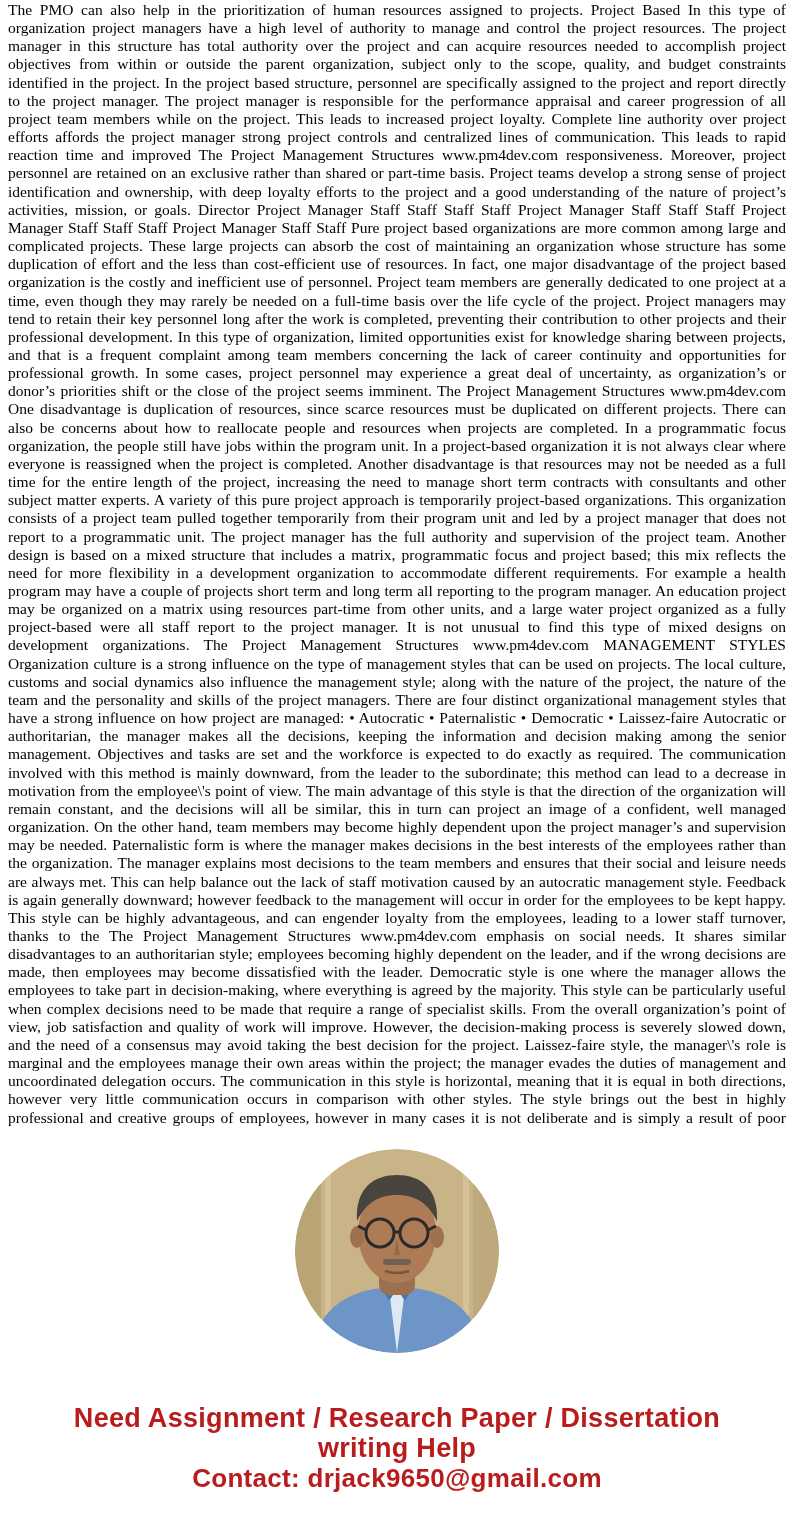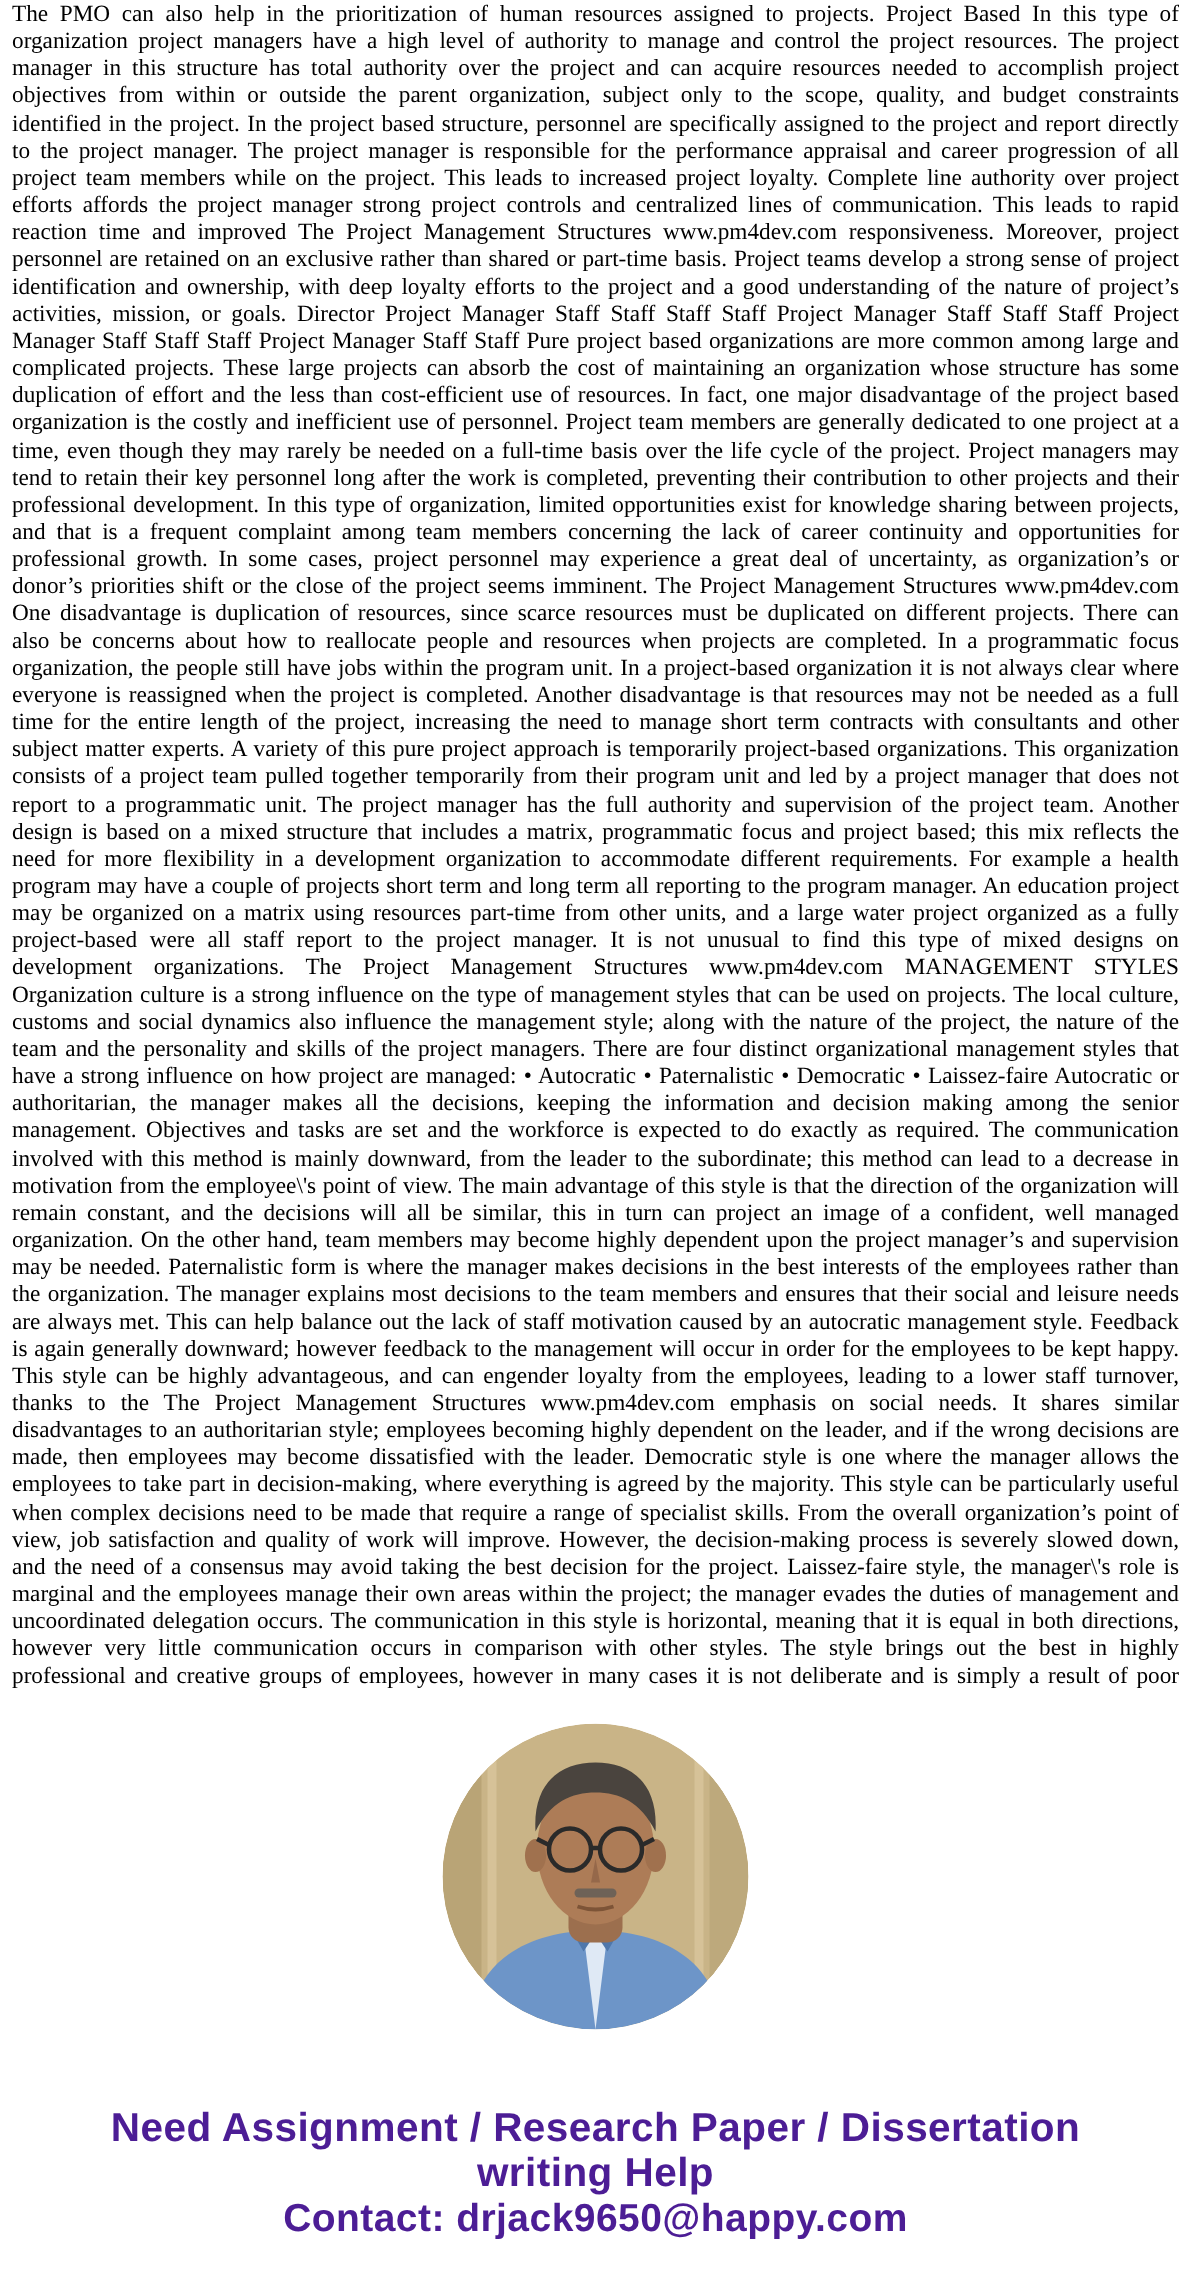--- a/index.html
+++ b/index.html
@@ -43,21 +43,21 @@
       border-radius: 50%;
       overflow: hidden;
       display: block;
     }
     .footer {
       margin-top: 50px;
       width: 794px;
       text-align: center;
       font-family: "Liberation Sans", sans-serif;
       font-weight: bold;
-      color: #4c1d95;
+      color: #b91c1c;
     }
     .footer-heading {
       font-size: 27px;
       line-height: 30px;
       max-width: 740px;
       margin: 0 auto;
       letter-spacing: 0.3px;
     }
     .footer-contact {
       font-size: 26px;
@@ -114,16 +114,16 @@
           <rect x="88" y="110" width="28" height="6" rx="3" fill="#6e6257"></rect>
 
           <path d="M90,122 Q102,126 114,122" fill="none" stroke="#7d5437" stroke-width="2.5"></path>
         </g>
       </svg>
     </div>
   </div>
 
   <div class="footer">
     <div class="footer-heading">Need Assignment / Research Paper / Dissertation writing Help</div>
-    <div class="footer-contact">Contact: drjack9650@happy.com</div>
+    <div class="footer-contact">Contact: drjack9650@gmail.com</div>
   </div>
 
 </div>
 
 </body></html>

